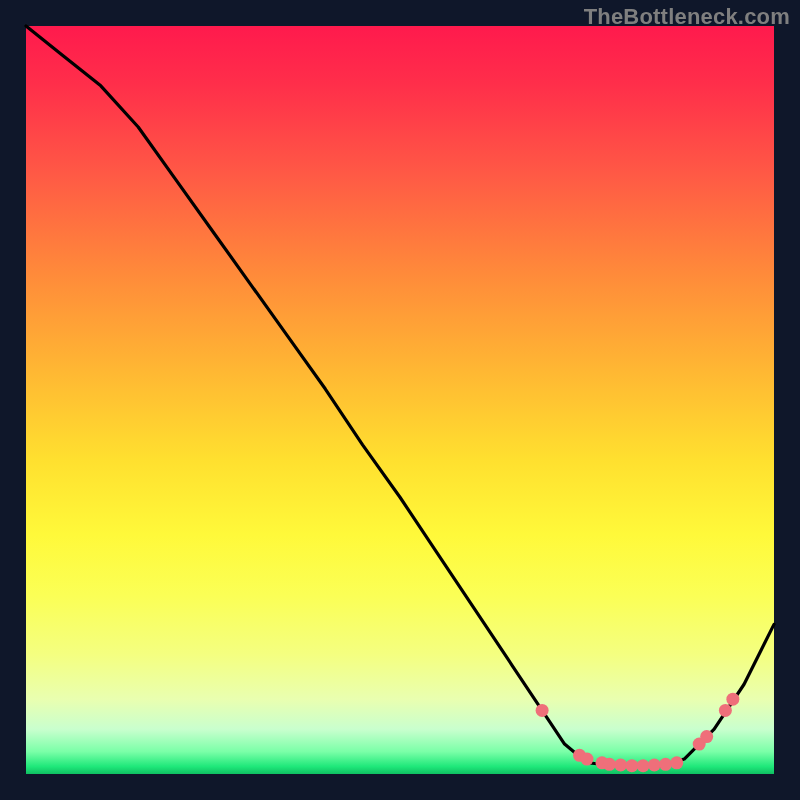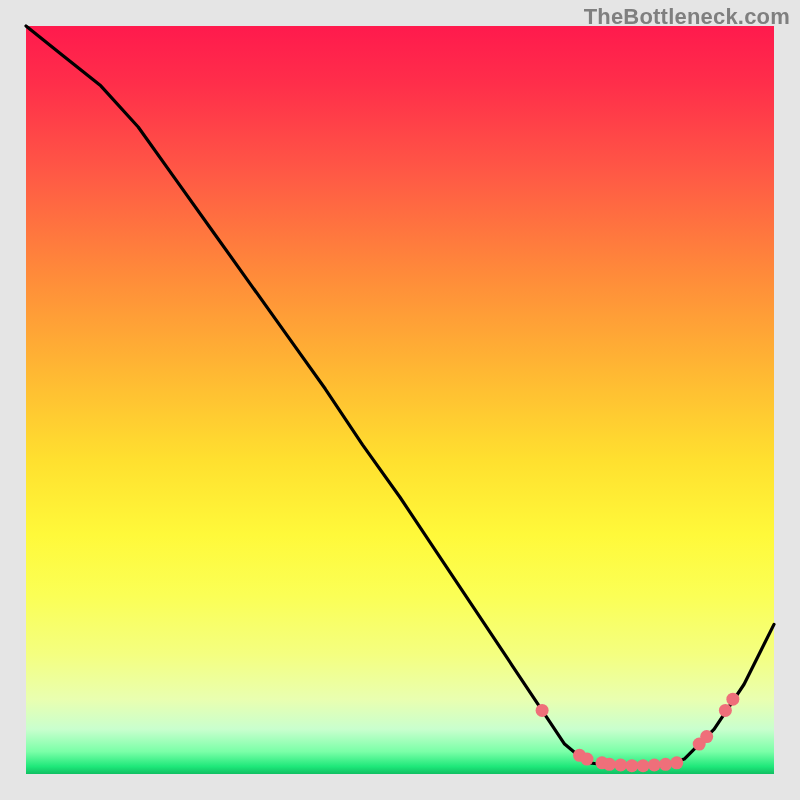--- a/index.html
+++ b/index.html
@@ -7,21 +7,21 @@
     padding: 0;
     width: 800px;
     height: 800px;
     background: #000;
     overflow: hidden;
   }
   .stage {
     position: relative;
     width: 800px;
     height: 800px;
-    background: #e5e5e5;
+    background: #0f172a;
   }
   .plot {
     position: absolute;
     left: 26px;
     top: 26px;
     width: 748px;
     height: 748px;
     background: linear-gradient(to bottom,
       #ff1a4d 0%,
       #ff2f4a 8%,

